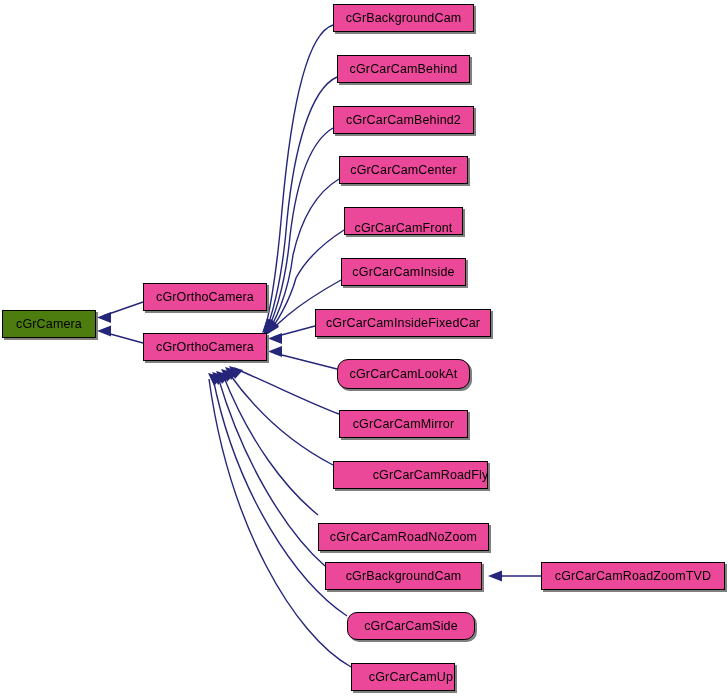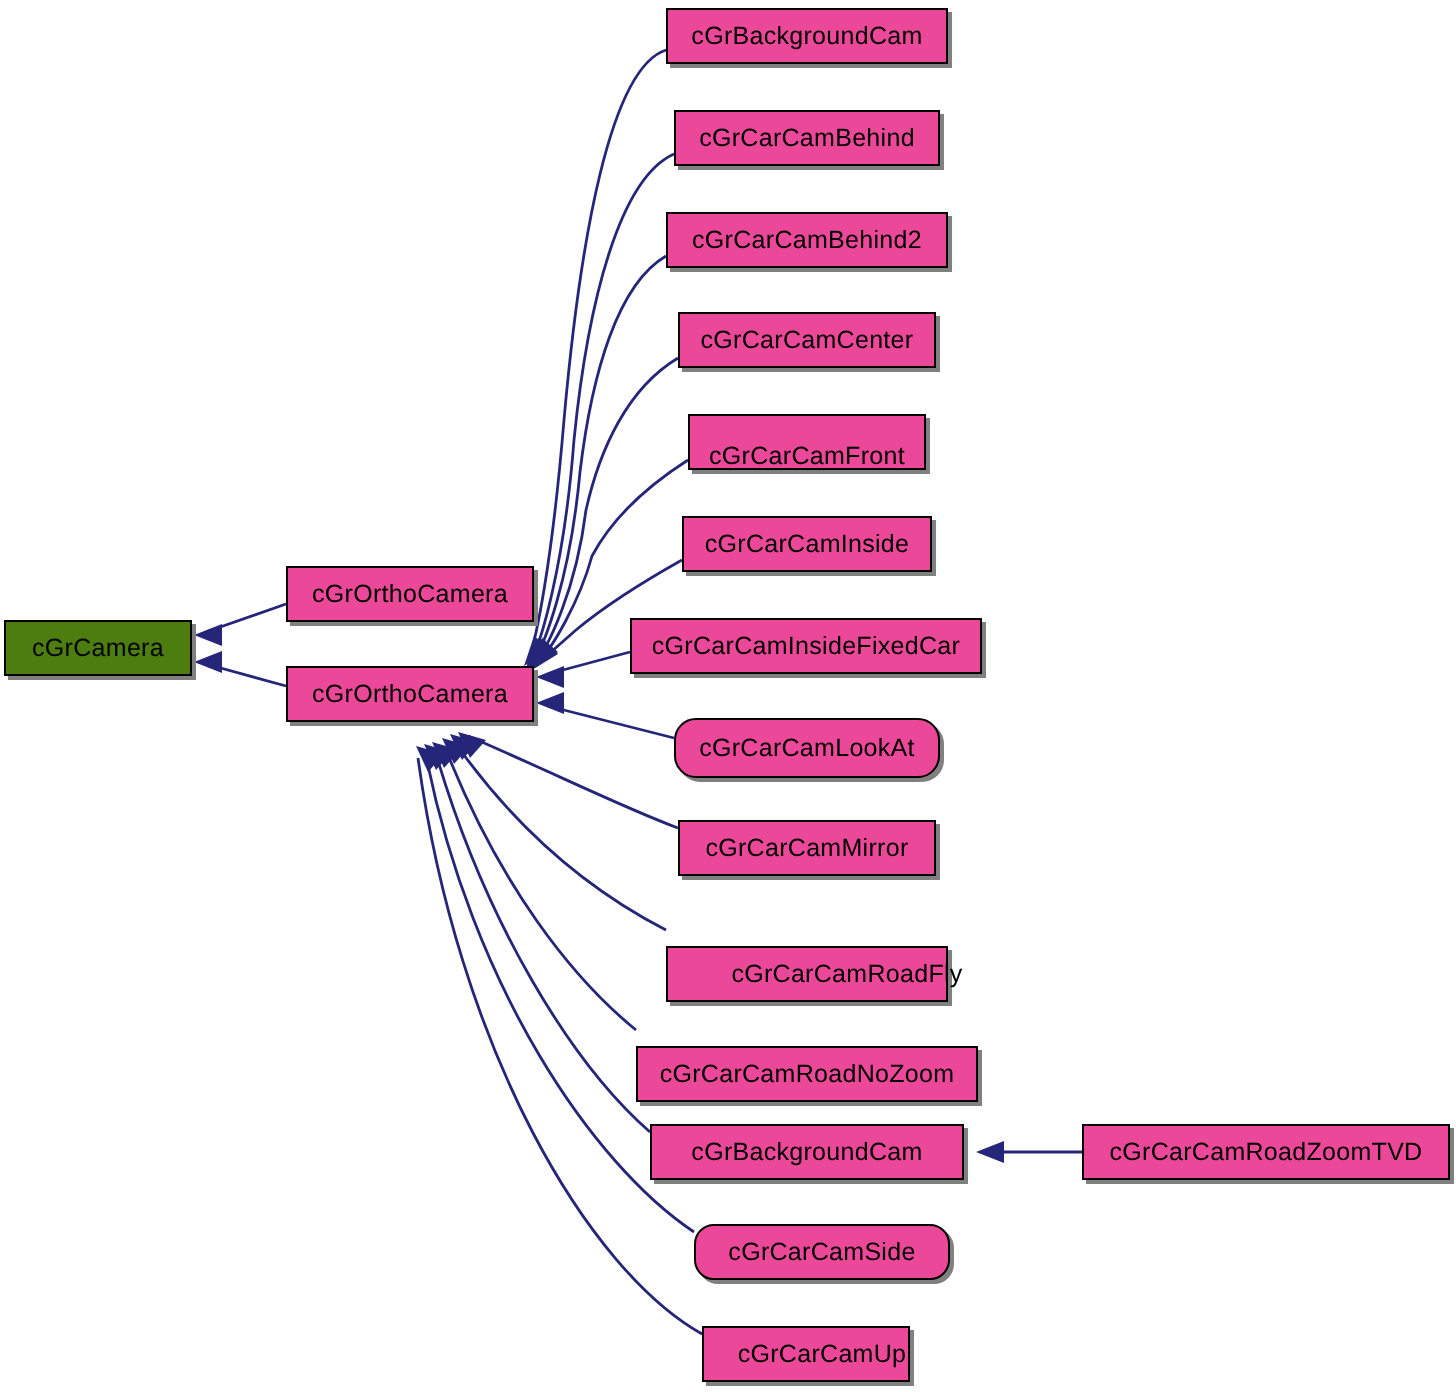--- a/index.html
+++ b/index.html
@@ -118,21 +118,21 @@
       </div>
       <div class="node" style="left: 315px; top: 309px; width: 176px; height: 28px;">
         <span class="node-label">cGrCarCamInsideFixedCar</span>
       </div>
       <div class="node" style="left: 337px; top: 359px; width: 133px; height: 30px; border-radius: 11px;">
         <span class="node-label">cGrCarCamLookAt</span>
       </div>
       <div class="node" style="left: 339px; top: 410px; width: 129px; height: 28px;">
         <span class="node-label">cGrCarCamMirror</span>
       </div>
-      <div class="node" style="left: 333px; top: 473px; width: 141px; height: 28px; padding-left: 40px;">
+      <div class="node" style="left: 333px; top: 461px; width: 155px; height: 28px; padding-left: 40px;">
         <span class="node-label">cGrCarCamRoadFly</span>
       </div>
       <div class="node" style="left: 318px; top: 523px; width: 171px; height: 28px;">
         <span class="node-label">cGrCarCamRoadNoZoom</span>
       </div>
       <div class="node" style="left: 325px; top: 562px; width: 157px; height: 28px;">
         <span class="node-label">cGrBackgroundCam</span>
       </div>
       <div class="node" style="left: 347px; top: 612px; width: 128px; height: 28px; border-radius: 10px;">
         <span class="node-label">cGrCarCamSide</span>

